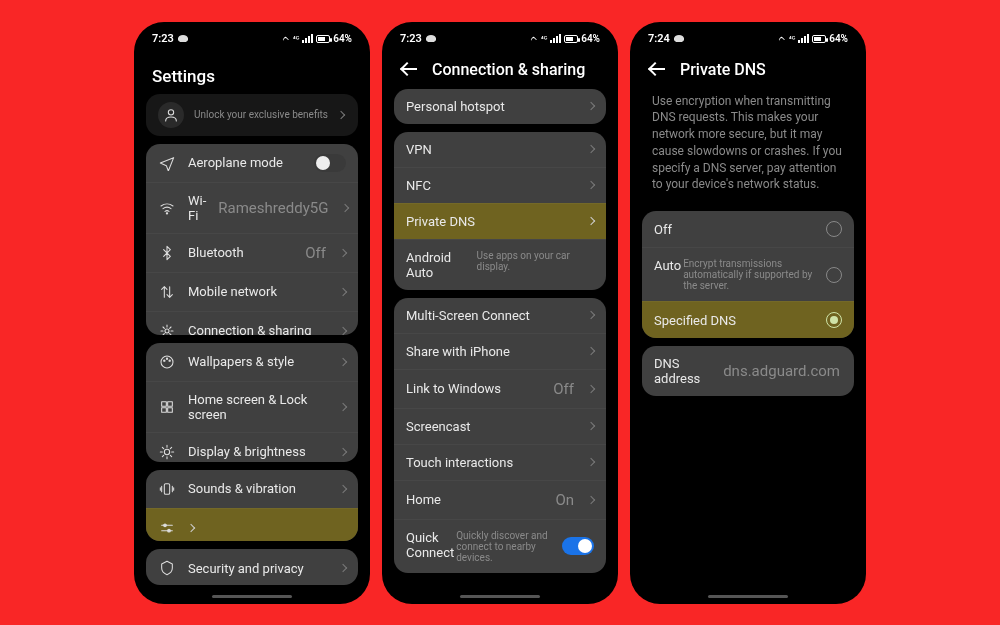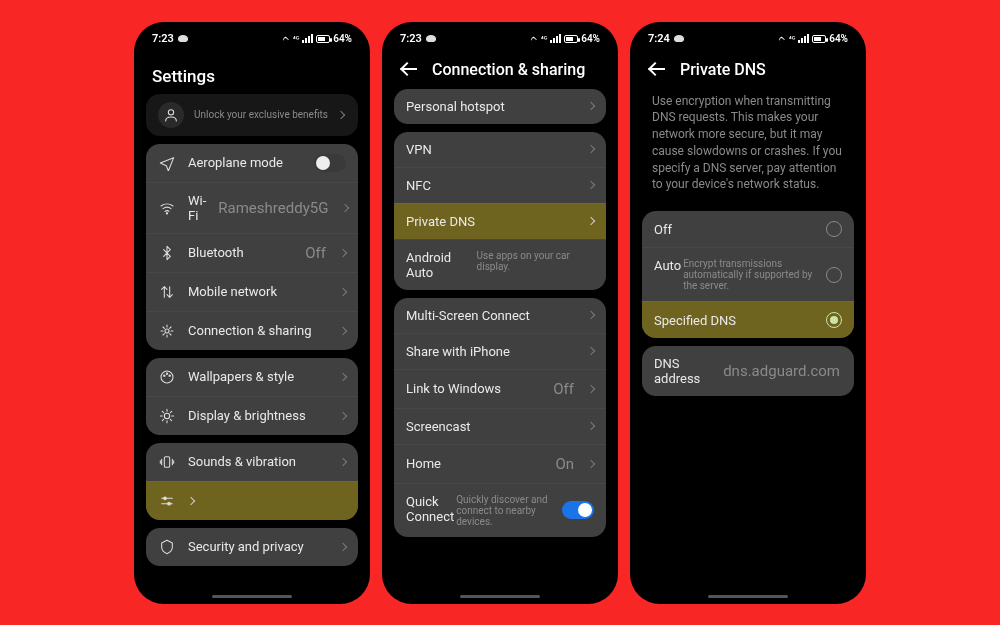--- a/index.html
+++ b/index.html
@@ -209,20 +209,32 @@
                 <circle cx="12" cy="7" r="1" fill="#dcdcdc"></circle>
                 <circle cx="16" cy="10" r="1" fill="#dcdcdc"></circle>
               </svg>
             </span>
         <span class="label">Wallpapers &amp; style</span>
         <span class="chev"></span>
       </div>
       <div class="row">
         <span class="icon">
               <svg viewBox="0 0 24 24">
+                <rect x="4" y="4" width="7" height="7"></rect>
+                <rect x="13" y="4" width="7" height="7"></rect>
+                <rect x="4" y="13" width="7" height="7"></rect>
+                <rect x="13" y="13" width="7" height="7"></rect>
+              </svg>
+            </span>
+        <span class="label">Home screen &amp; Lock screen</span>
+        <span class="chev"></span>
+      </div>
+      <div class="row">
+        <span class="icon">
+              <svg viewBox="0 0 24 24">
                 <circle cx="12" cy="12" r="4"></circle>
                 <path d="M12 2v3M12 19v3M2 12h3M19 12h3M5 5l2 2M17 17l2 2M19 5l-2 2M7 17l-2 2"></path>
               </svg>
             </span>
         <span class="label">Display &amp; brightness</span>
         <span class="chev"></span>
       </div>
     </div>
 
     <div class="card">
@@ -331,20 +343,24 @@
       <div class="row">
             <span class="label">Link to Windows</span>
             <span class="val">Off</span>
             <span class="chev"></span>
           </div>
       <div class="row">
             <span class="label">Screencast</span>
             <span class="chev"></span>
           </div>
       <div class="row">
+            <span class="label">Touch interactions</span>
+            <span class="chev"></span>
+          </div>
+      <div class="row">
             <span class="label">Home</span>
             <span class="val">On</span>
             <span class="chev"></span>
           </div>
       <div class="row">
         <div class="two-line">
               <span class="main">Quick Connect</span>
               <span class="sub">Quickly discover and connect to nearby devices.</span>
             </div>
         <span class="toggle on"></span>

